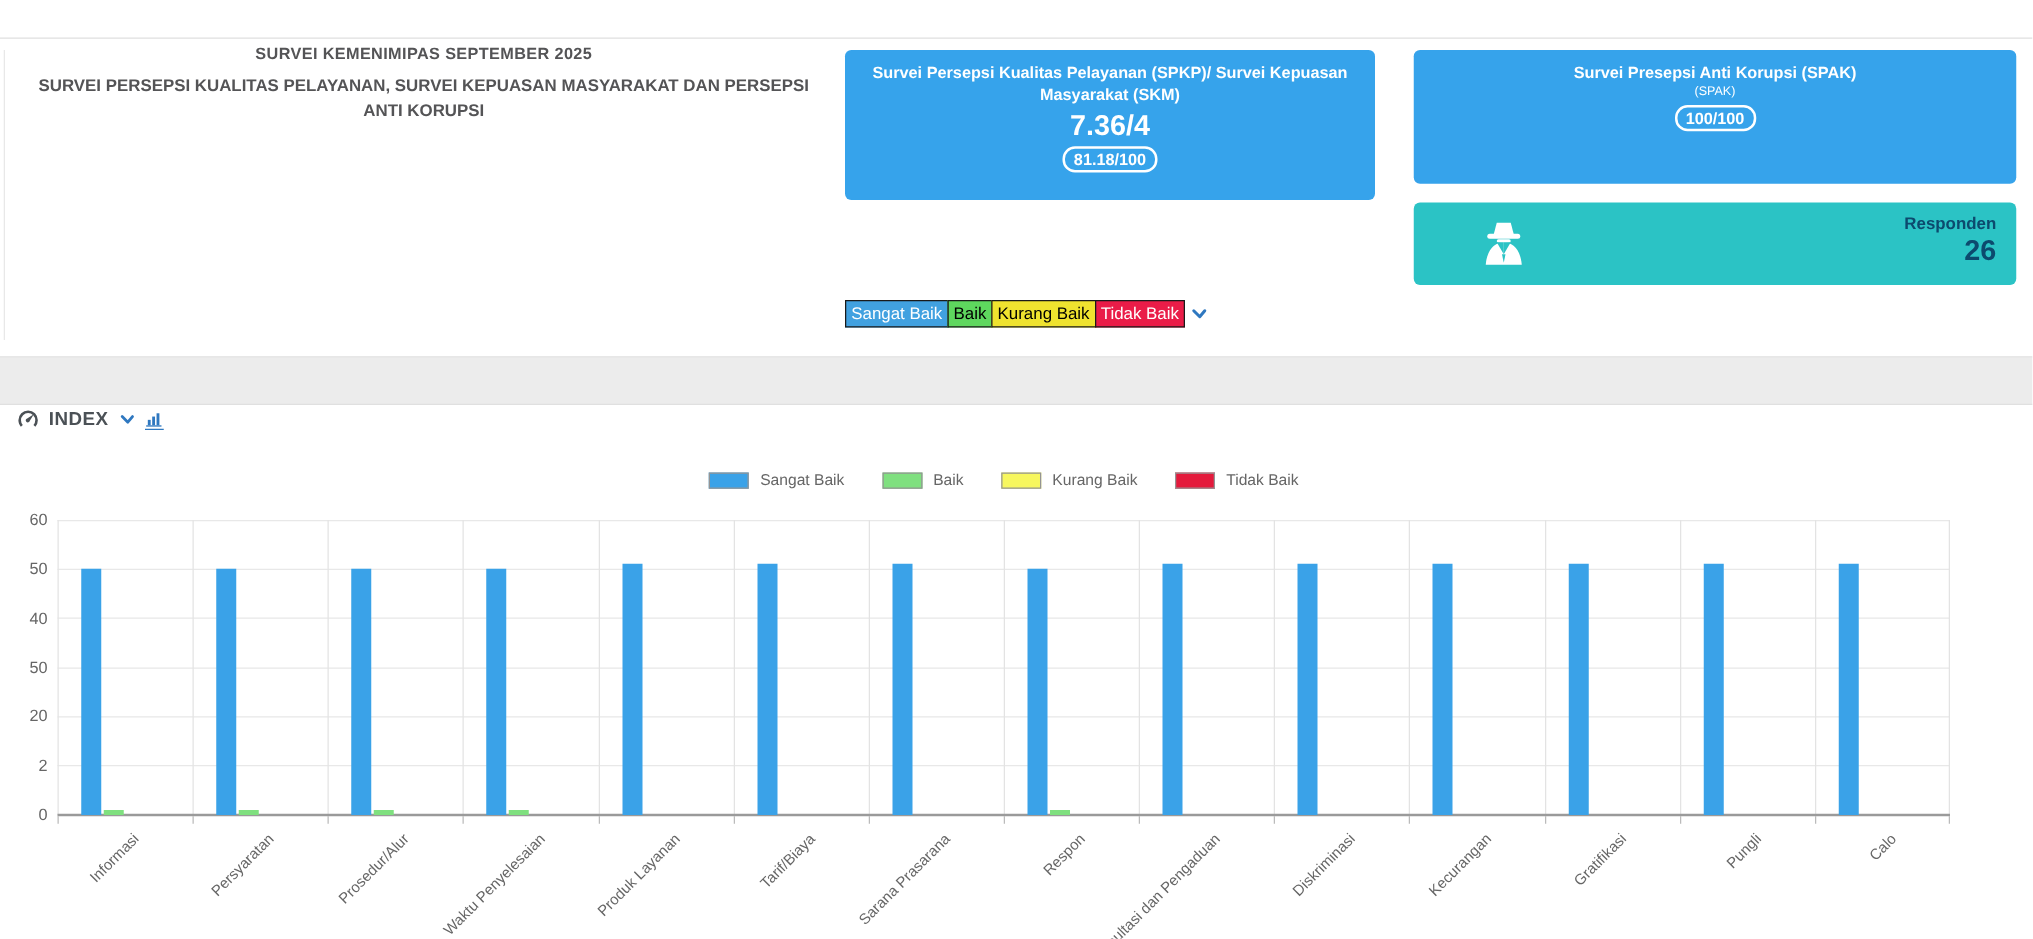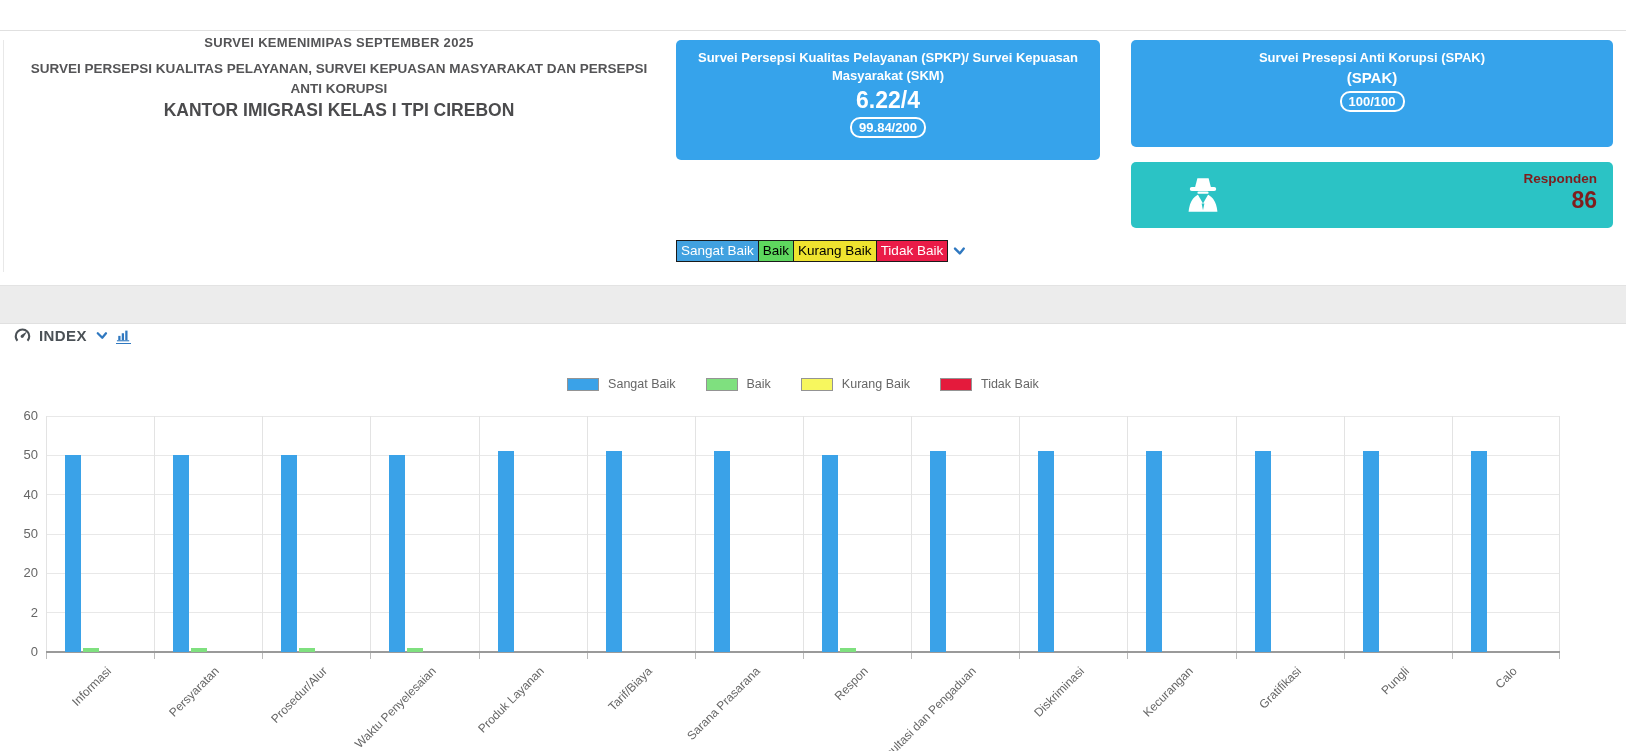--- a/index.html
+++ b/index.html
@@ -17,28 +17,28 @@
   .title-line1{font-size:13px;font-weight:bold;letter-spacing:.3px;}
   .title-line2{font-size:13.5px;font-weight:bold;line-height:1.5;margin-top:9px;}
   .title-line3{font-size:17.5px;font-weight:bold;color:#4b4b4d;margin-top:11px;line-height:1.15;}
   .title-line4{font-size:17.5px;font-weight:bold;color:#4b4b4d;line-height:1.15;}
 
   
   .score-card{position:absolute;border-radius:5px;color:#fff;text-align:center;padding:9px 14px;box-sizing:border-box;}
   .card-spkp{left:676px;top:40px;width:424px;height:120px;}
   .card-spak{left:1131px;top:40px;width:482px;height:107px;}
   .card-title{font-size:13px;font-weight:bold;line-height:1.4;}
-  .card-subtitle{font-size:15px;font-weight:bold;line-height:1.4;}
+  .card-subtitle{font-size:10px;font-weight:normal;line-height:1.4;}
   .card-score{font-size:23px;font-weight:bold;margin-top:2px;line-height:1.15;}
   .card-badge{display:inline-block;border:2px solid #fff;border-radius:10px;padding:0 7px;font-size:13px;font-weight:bold;margin-top:3px;line-height:17px;}
 
   
   .card-responden{position:absolute;left:1131px;top:162px;width:482px;height:66px;border-radius:5px;}
   .responden-icon{position:absolute;left:52px;top:13px;width:40px;height:40px;}
-  .responden-text{position:absolute;right:16px;top:9px;text-align:right;color:#7f1d1d;}
+  .responden-text{position:absolute;right:16px;top:9px;text-align:right;color:#0c4a6e;}
   .responden-label{font-size:13.5px;font-weight:bold;}
   .responden-value{font-size:23px;font-weight:bold;margin-top:1px;}
 
   
   .badges-row{position:absolute;left:676px;top:240px;display:flex;align-items:center;}
   .rating-badge{font-size:13.5px;padding:1px 4px;line-height:18px;border:1px solid #1a1a1a;margin-left:-1px;white-space:nowrap;}
   .rating-badge:first-child{margin-left:0;}
   .badge-caret{margin-left:3px;display:inline-flex;}
 
   
@@ -69,27 +69,26 @@
 </style>
 </head>
 <body>
 
 <div class="navbar"></div>
 <div class="left-edge"></div>
 
 <div class="title-block">
   <div class="title-line1">SURVEI KEMENIMIPAS SEPTEMBER 2025</div>
   <div class="title-line2">SURVEI PERSEPSI KUALITAS PELAYANAN, SURVEI KEPUASAN MASYARAKAT DAN PERSEPSI ANTI KORUPSI</div>
-  <div class="title-line4">KANTOR IMIGRASI KELAS I TPI CIREBON</div>
 </div>
 
 <div class="score-card card-spkp" style="background: rgb(54, 163, 235); text-align: center;">
   <div class="card-title">Survei Persepsi Kualitas Pelayanan (SPKP)/ Survei Kepuasan Masyarakat (SKM)</div>
-  <div class="card-score">6.22/4</div>
-  <div><span class="card-badge">99.84/200</span></div>
+  <div class="card-score">7.36/4</div>
+  <div><span class="card-badge">81.18/100</span></div>
 </div>
 
 <div class="score-card card-spak" style="background: rgb(54, 163, 235);">
   <div class="card-title">Survei Presepsi Anti Korupsi (SPAK)</div>
   <div class="card-subtitle">(SPAK)</div>
   <div><span class="card-badge">100/100</span></div>
 </div>
 
 <div class="card-responden" style="background: rgb(43, 195, 197);">
   <span class="responden-icon">
@@ -102,21 +101,21 @@
       </g>
       <g fill="#2bc3c5">
         <polygon points="36,47 50,71 50,47"></polygon>
         <polygon points="64,47 50,71 50,47"></polygon>
         <polygon points="46.5,71 53.5,71 50,88"></polygon>
       </g>
     </svg>
   </span>
   <div class="responden-text">
     <div class="responden-label">Responden</div>
-    <div class="responden-value">86</div>
+    <div class="responden-value">26</div>
   </div>
 </div>
 
 <div class="badges-row">
   <span id="badges-container" style="display:flex;">
       <span class="rating-badge" style="background: rgb(65, 161, 224); color: rgb(255, 255, 255);">Sangat Baik</span>
       <span class="rating-badge" style="background: rgb(94, 215, 94); color: rgb(0, 0, 0);">Baik</span>
       <span class="rating-badge" style="background: rgb(239, 227, 47); color: rgb(0, 0, 0);">Kurang Baik</span>
       <span class="rating-badge" style="background: rgb(234, 28, 72); color: rgb(255, 255, 255);">Tidak Baik</span>
     </span>

